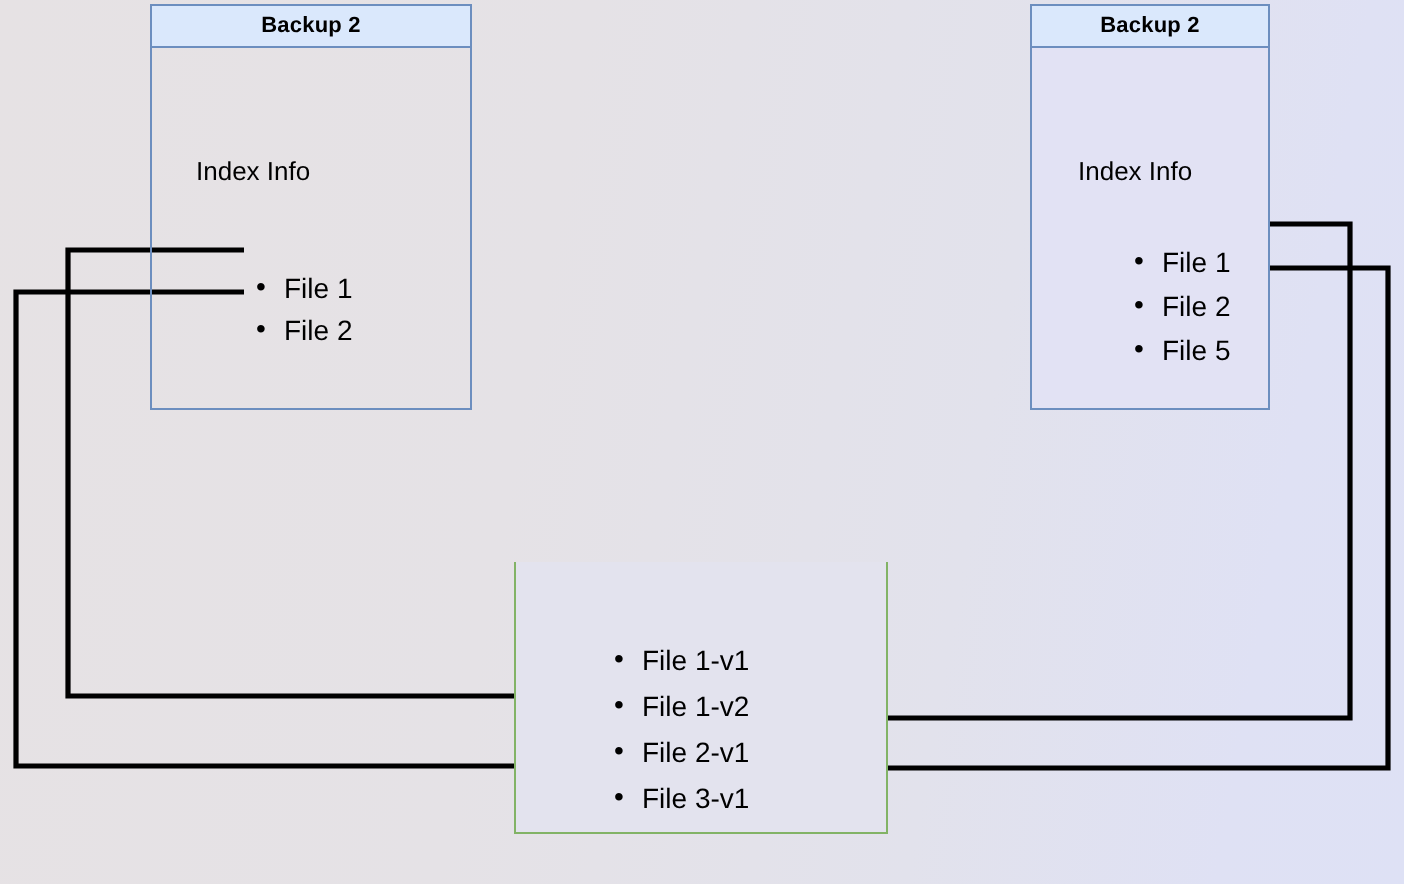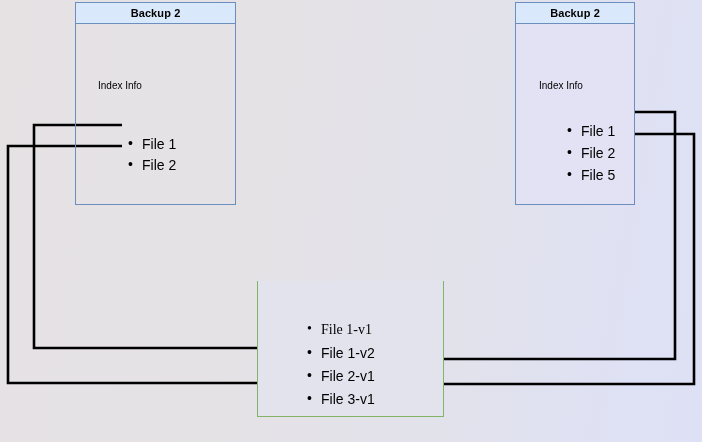--- a/index.html
+++ b/index.html
@@ -68,21 +68,21 @@
     border: 1px solid #82b366;
   }
   .node.green .body {
     background: transparent;
     border: 1px solid #82b366;
     border-top: none;
   }
 
   .section-label {
     position: absolute;
-    font-size: 10px;
+    font-size: 13px;
     line-height: 16px;
     color: #000000;
     white-space: nowrap;
   }
 
   
   ul.file-list {
     position: absolute;
     margin: 0;
     padding: 0;
@@ -151,21 +151,21 @@
         <li style="margin-bottom:8px;">File 2</li>
         <li>File 5</li>
       </ul>
     </div>
   </div>
 
   <div class="node green" style="left:257px; top:281px; width:187px; height:156px;">
     <div class="body" style="height:136px; background:#e3e3ee;">
       <div style="position:absolute; left:0; top:0; right:0; bottom:0;"></div>
       <ul class="file-list" style="left:49px; top:42px;">
-        <li style="margin-bottom:9px;font-family:Liberation Serif, serif;">File 1-v1</li>
+        <li style="margin-bottom:9px;">File 1-v1</li>
         <li style="margin-bottom:9px;text-align:right;">File 1-v2</li>
         <li style="margin-bottom:9px;">File 2-v1</li>
         <li>File 3-v1</li>
       </ul>
     </div>
   </div>
 
 </div>
 
 </body></html>

